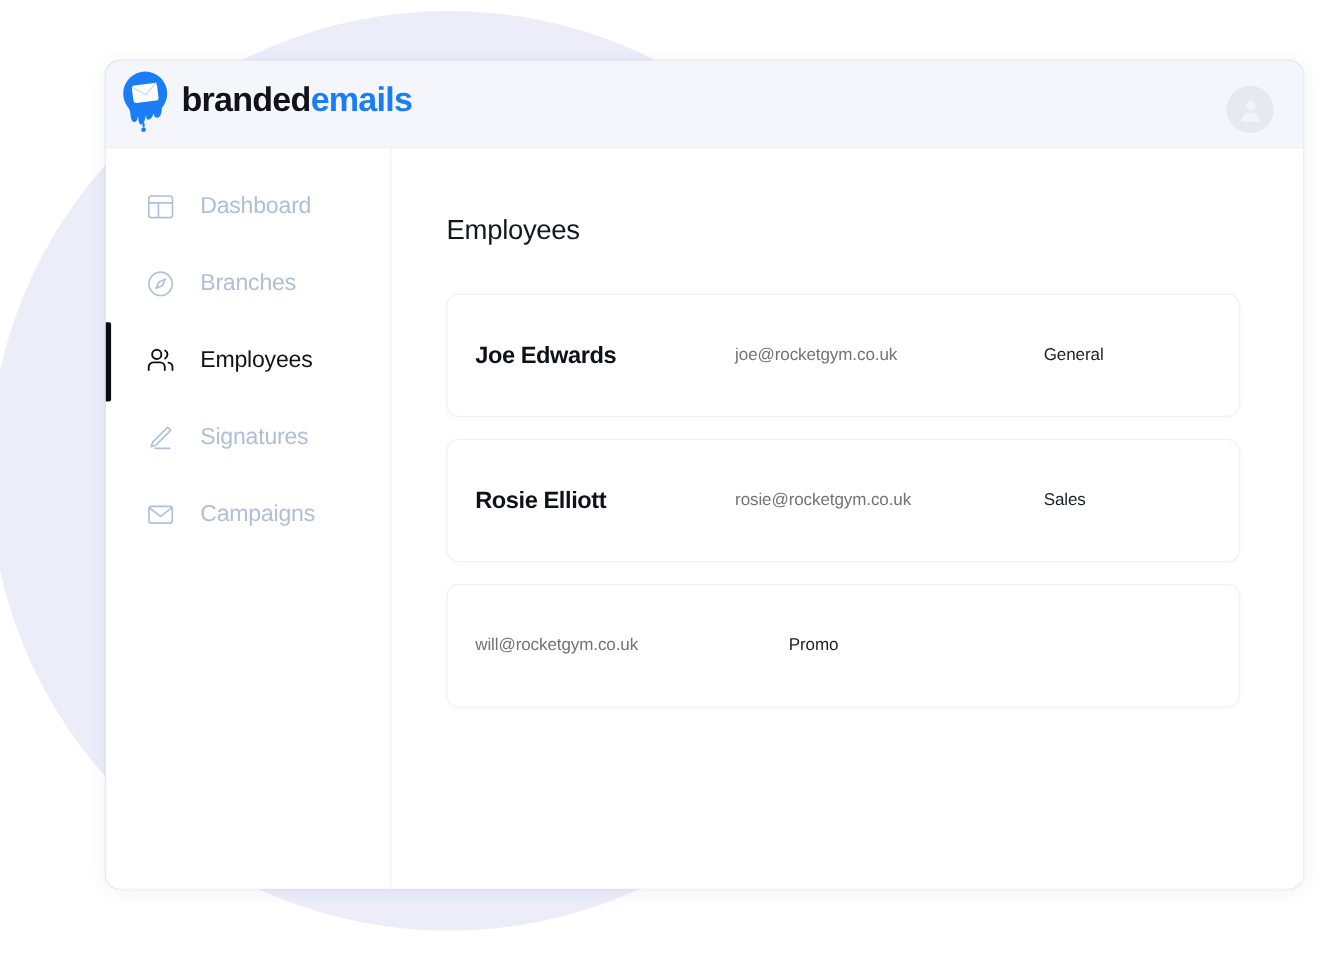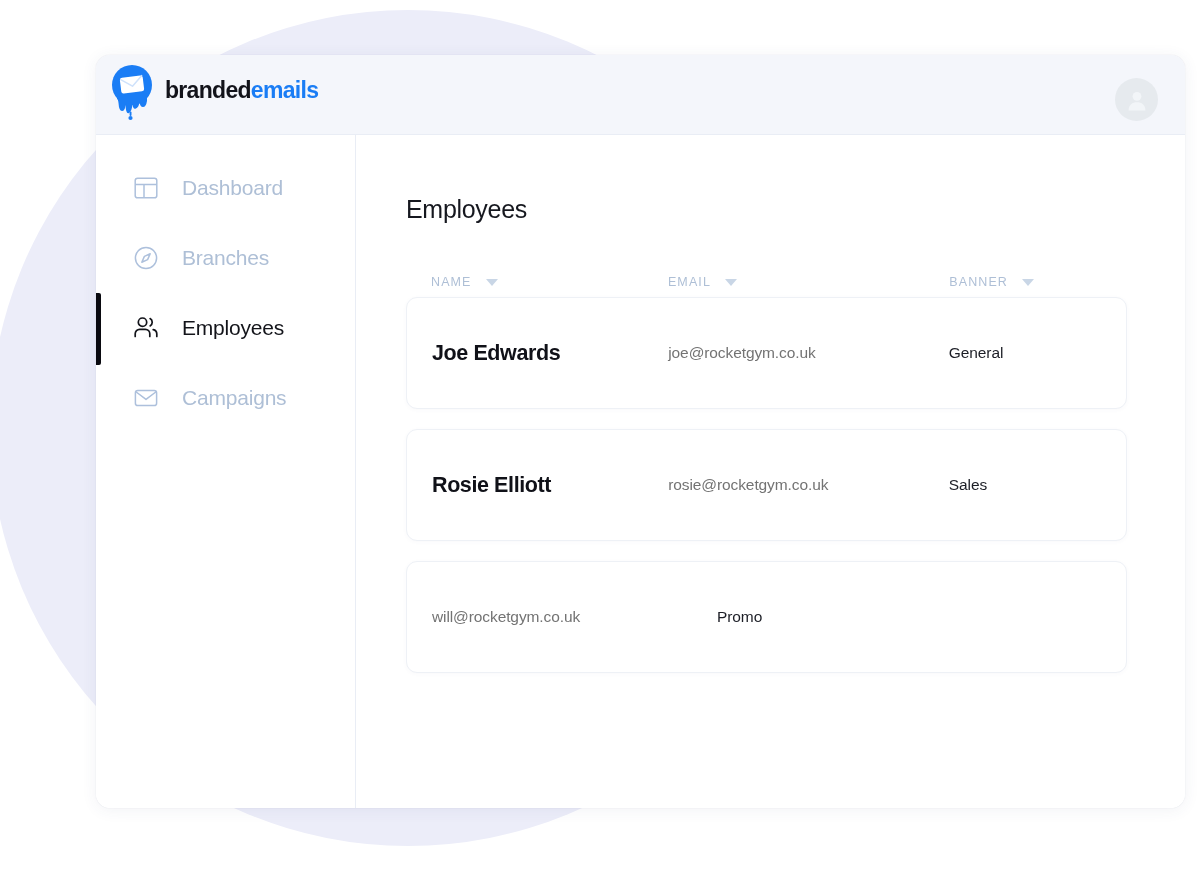--- a/index.html
+++ b/index.html
@@ -62,21 +62,21 @@
     align-items: center;
     gap: 9px;
   }
   #brand-logo {
     width: 48px;
     height: 62px;
     display: block;
     flex: none;
   }
   #brand-text {
-    font-size: 23px;
+    font-size: 31px;
     font-weight: 700;
     letter-spacing: -0.7px;
     white-space: nowrap;
     line-height: 1;
     margin-top: -4px;
   }
   .brand-dark { color: #12131a; }
   .brand-blue { color: #1a7df5; }
 
   #avatar {
@@ -307,53 +307,48 @@
         <svg width="28" height="28" viewBox="0 0 28 28" fill="none" stroke="currentColor" stroke-width="1.7" stroke-linecap="round" stroke-linejoin="round">
           <circle cx="10.5" cy="8.2" r="4.2"></circle>
           <path d="M3.2 22.4 v-2.6 a4.4 4.4 0 0 1 4.4 -4.4 h5.8 a4.4 4.4 0 0 1 4.4 4.4 v2.6"></path>
           <path d="M18.1 4.6 a4.2 4.2 0 0 1 0 7.3"></path>
           <path d="M21.2 15.6 a4.4 4.4 0 0 1 3.6 4.3 v2.5"></path>
         </svg>
       </span>
       <span class="nav-label">Employees</span>
     </div>
 
+    <div class="nav-item">
+      <span class="nav-icon">
+        <svg width="26" height="26" viewBox="0 0 26 26" fill="none" stroke="currentColor" stroke-width="1.5" stroke-linecap="round" stroke-linejoin="round">
+          <path d="M19.4 3.4 L22.2 6.2 L8.6 19.8 L4.4 21.2 L5.8 17 Z"></path>
+          <line x1="8" y1="22.6" x2="21.2" y2="22.6"></line>
+        </svg>
+      </span>
+      <span class="nav-label">Signatures</span>
+    </div>
 
 
     <div class="nav-item">
       <span class="nav-icon">
         <svg width="26" height="26" viewBox="0 0 26 26" fill="none" stroke="currentColor" stroke-width="1.5" stroke-linecap="round" stroke-linejoin="round">
           <rect x="2.4" y="5.4" width="21.2" height="15.2" rx="2.4"></rect>
           <path d="M3.2 7 L13 14.4 L22.8 7"></path>
         </svg>
       </span>
       <span class="nav-label">Campaigns</span>
     </div>
   </nav>
 
   <main id="main">
 
     <h1 id="page-title">Employees</h1>
 
     <div id="table">
 
-      <div id="table-head">
-        <div class="th col-name">
-          <span class="th-label">NAME</span>
-          <span class="th-caret"></span>
-        </div>
-        <div class="th col-email">
-          <span class="th-label">EMAIL</span>
-          <span class="th-caret"></span>
-        </div>
-        <div class="th col-banner">
-          <span class="th-label">BANNER</span>
-          <span class="th-caret"></span>
-        </div>
-      </div>
 
       <div id="table-body">
         <div class="row">
           <div class="cell-name">Joe Edwards</div>
           <div class="cell-email">joe@rocketgym.co.uk</div>
           <div class="cell-banner">General</div>
         </div>
         <div class="row">
           <div class="cell-name">Rosie Elliott</div>
           <div class="cell-email">rosie@rocketgym.co.uk</div>

